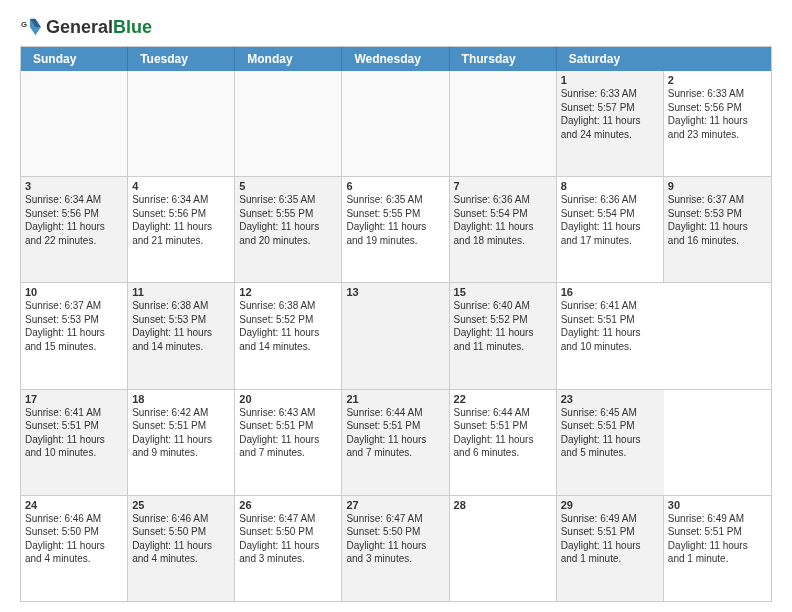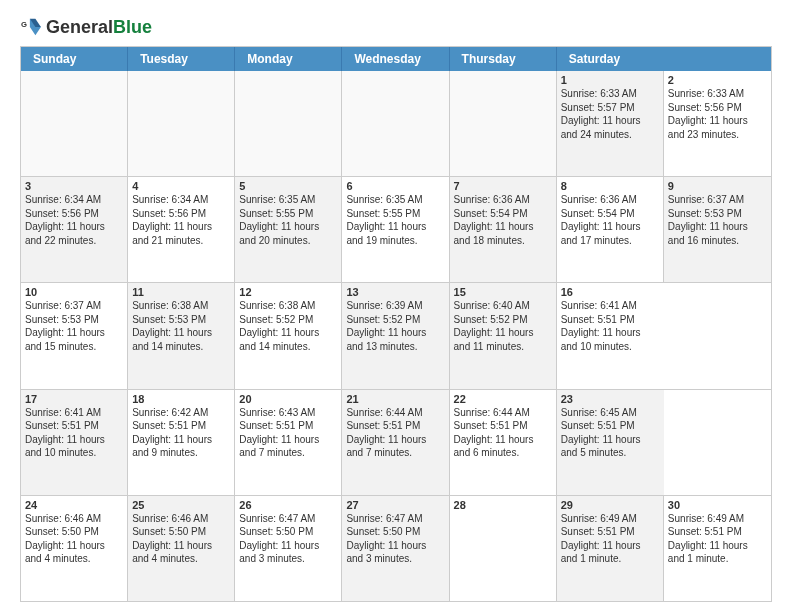--- a/index.html
+++ b/index.html
@@ -215,23 +215,20 @@
 Daylight: 11 hours and 14 minutes.</div>
           </div>
           <div class="cal-cell">
             <span class="day-num">12</span>
             <div class="cell-info">Sunrise: 6:38 AM
 Sunset: 5:52 PM
 Daylight: 11 hours and 14 minutes.</div>
           </div>
           <div class="cal-cell shaded">
             <span class="day-num">13</span>
-            <div class="cell-info">Sunrise: 6:39 AM
-Sunset: 5:52 PM
-Daylight: 11 hours and 13 minutes.</div>
           </div>
           <div class="cal-cell shaded">
             <span class="day-num">15</span>
             <div class="cell-info">Sunrise: 6:40 AM
 Sunset: 5:52 PM
 Daylight: 11 hours and 11 minutes.</div>
           </div>
           <div class="cal-cell">
             <span class="day-num">16</span>
             <div class="cell-info">Sunrise: 6:41 AM

